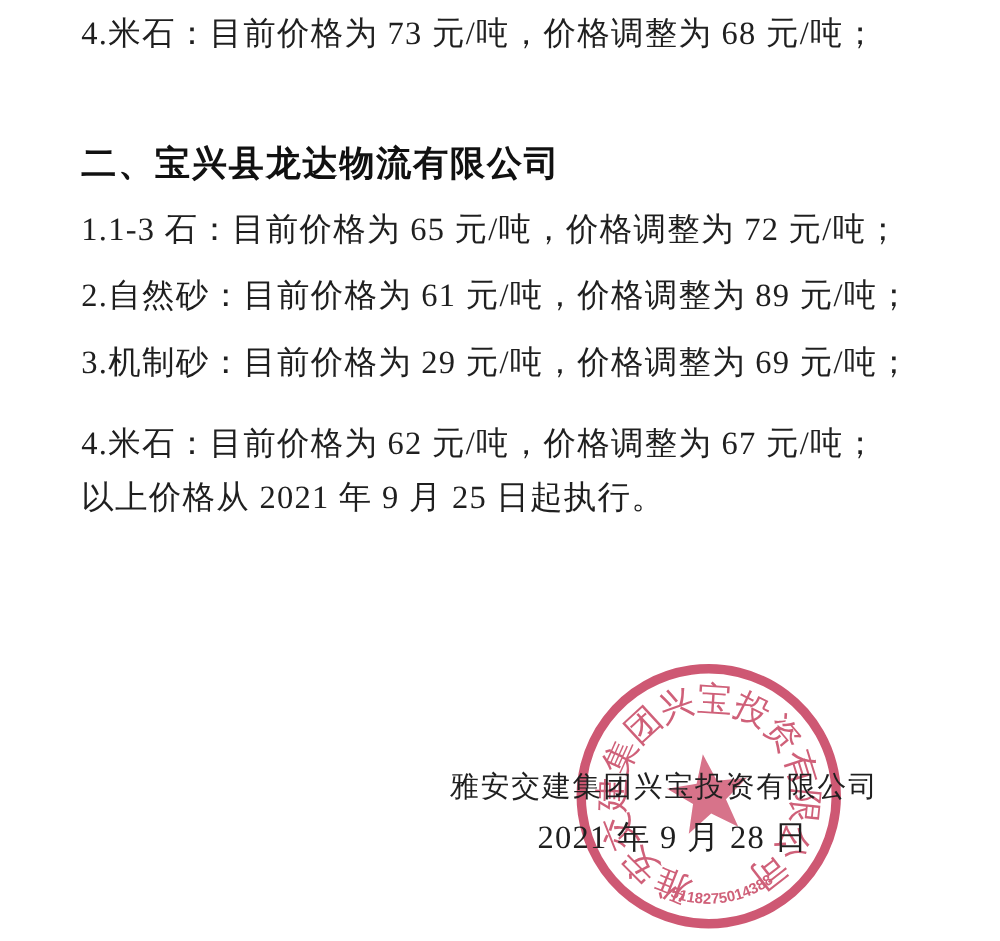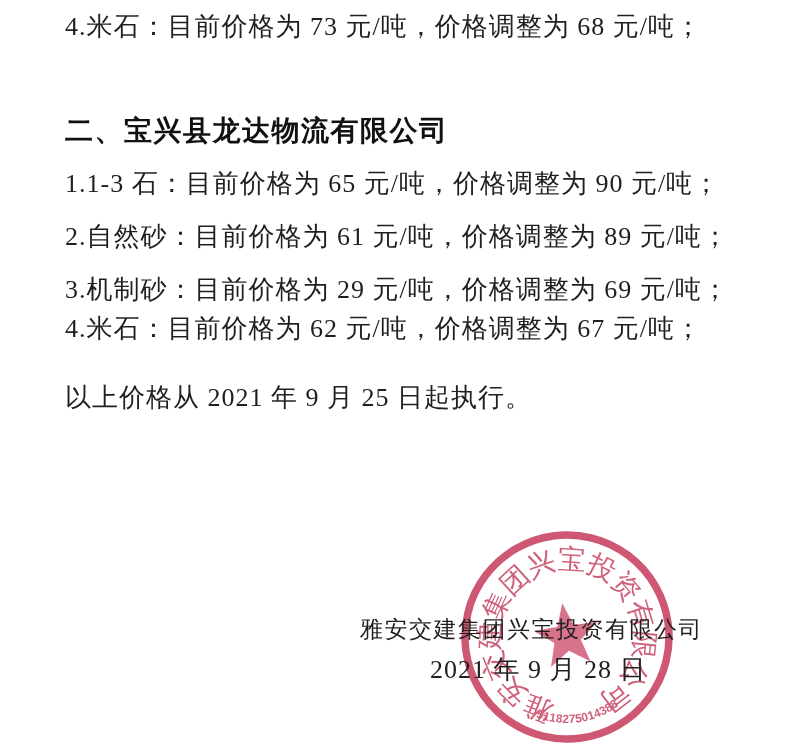--- a/index.html
+++ b/index.html
@@ -108,27 +108,27 @@
           <text x="115" y="201" text-anchor="middle" font-size="12" font-weight="bold" fill="#c94a66" font-family="&quot;Liberation Sans&quot;, sans-serif" transform="rotate(-22.5 115 115)">8</text>
           <text x="115" y="201" text-anchor="middle" font-size="12" font-weight="bold" fill="#c94a66" font-family="&quot;Liberation Sans&quot;, sans-serif" transform="rotate(-27 115 115)">8</text>
         </g>
     </svg>
   </div>
 
   <div class="line" style="top:12px">4.米石：目前价格为 73 元/吨，价格调整为 68 元/吨；</div>
 
   <div class="heading" style="top:112px">二、宝兴县龙达物流有限公司</div>
 
-  <div class="line" style="top:169px">1.1-3 石：目前价格为 65 元/吨，价格调整为 90 元/吨；</div>
+  <div class="line" style="top:169px">1.1-3 石：目前价格为 65 元/吨，价格调整为 72 元/吨；</div>
 
   <div class="line" style="top:222px">2.自然砂：目前价格为 61 元/吨，价格调整为 89 元/吨；</div>
 
   <div class="line" style="top:275px">3.机制砂：目前价格为 29 元/吨，价格调整为 69 元/吨；</div>
 
-  <div class="line" style="top:314px">4.米石：目前价格为 62 元/吨，价格调整为 67 元/吨；</div>
+  <div class="line" style="top:340px">4.米石：目前价格为 62 元/吨，价格调整为 67 元/吨；</div>
 
   <div class="line" style="top:383px">以上价格从 2021 年 9 月 25 日起执行。</div>
 
   <div class="sig-company">雅安交建集团兴宝投资有限公司</div>
 
   <div class="sig-date">2021 年 9 月 28 日</div>
 
 </div>
 
 </body></html>

